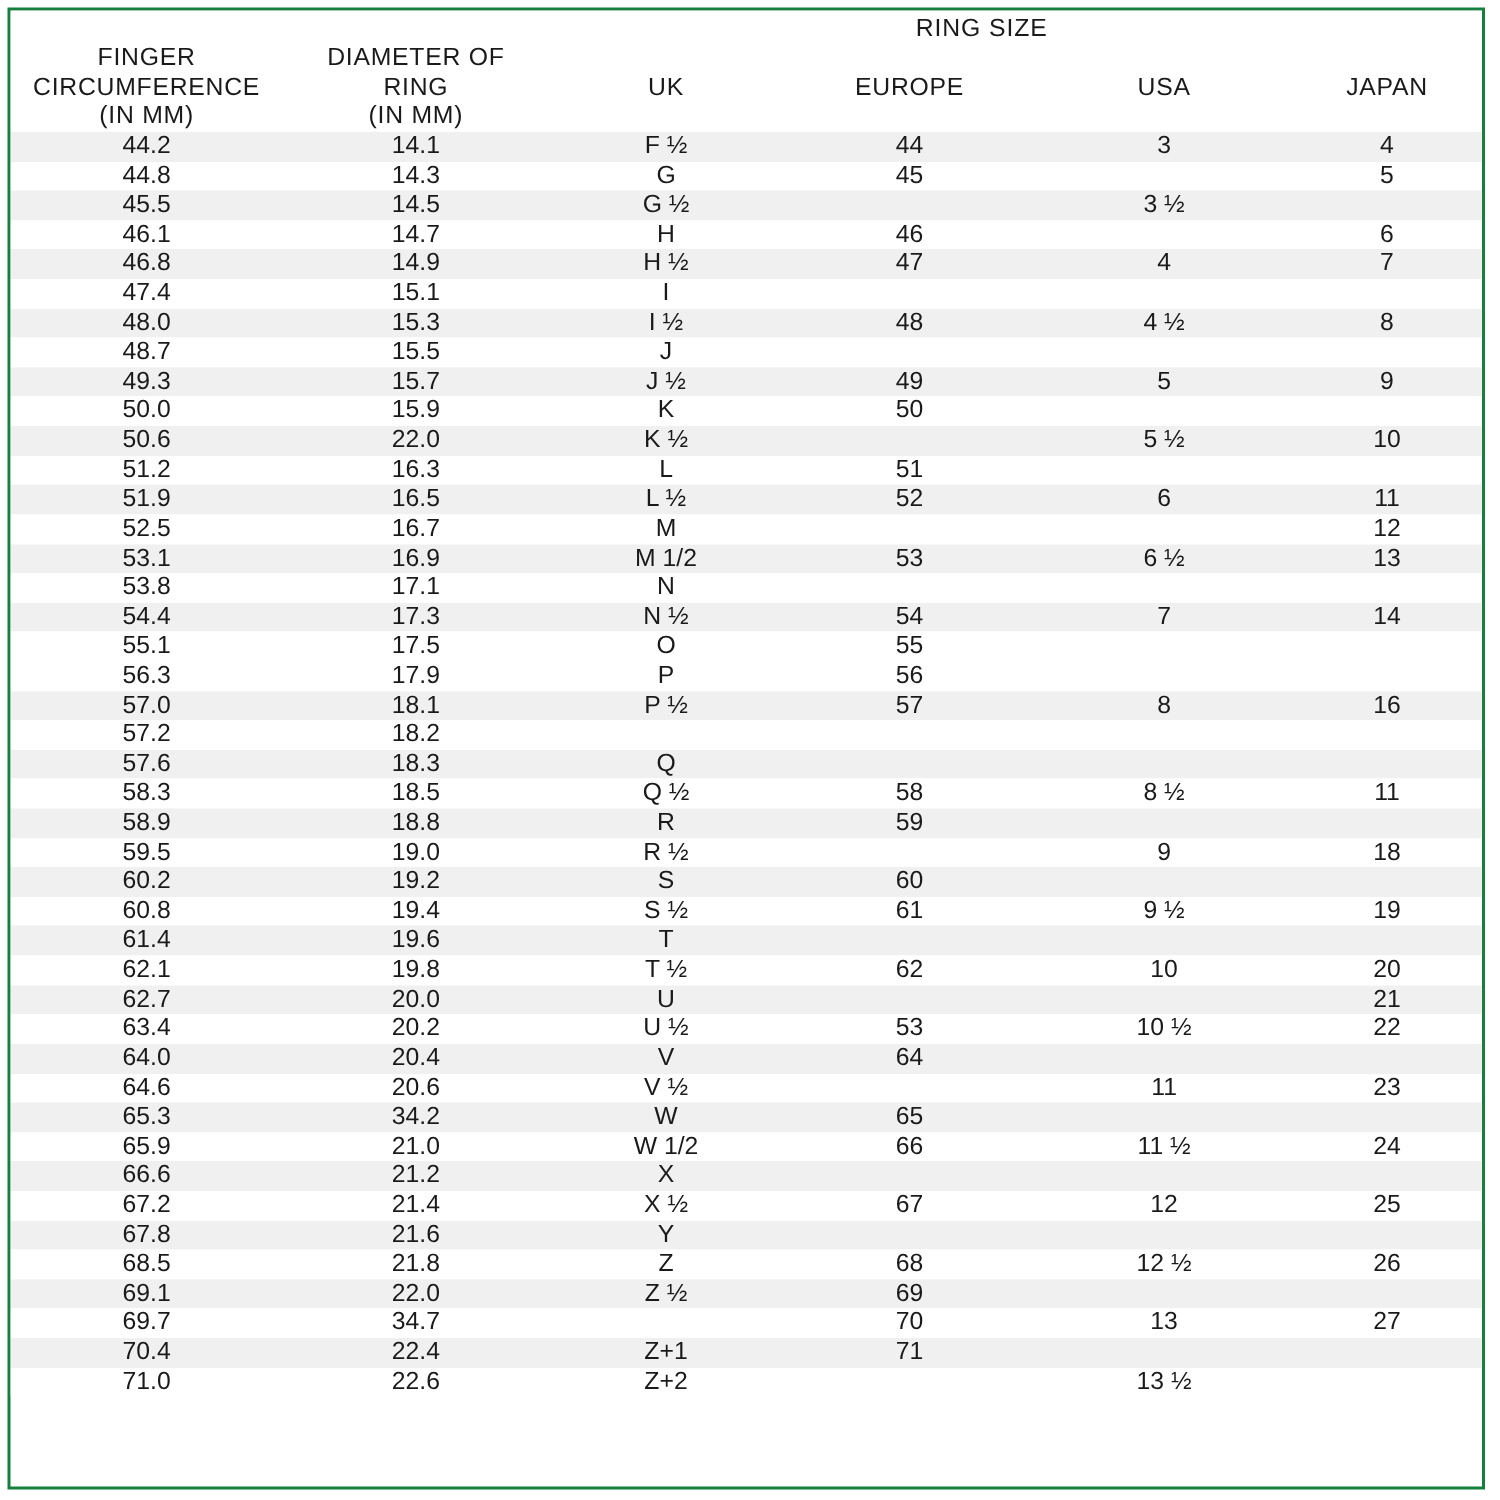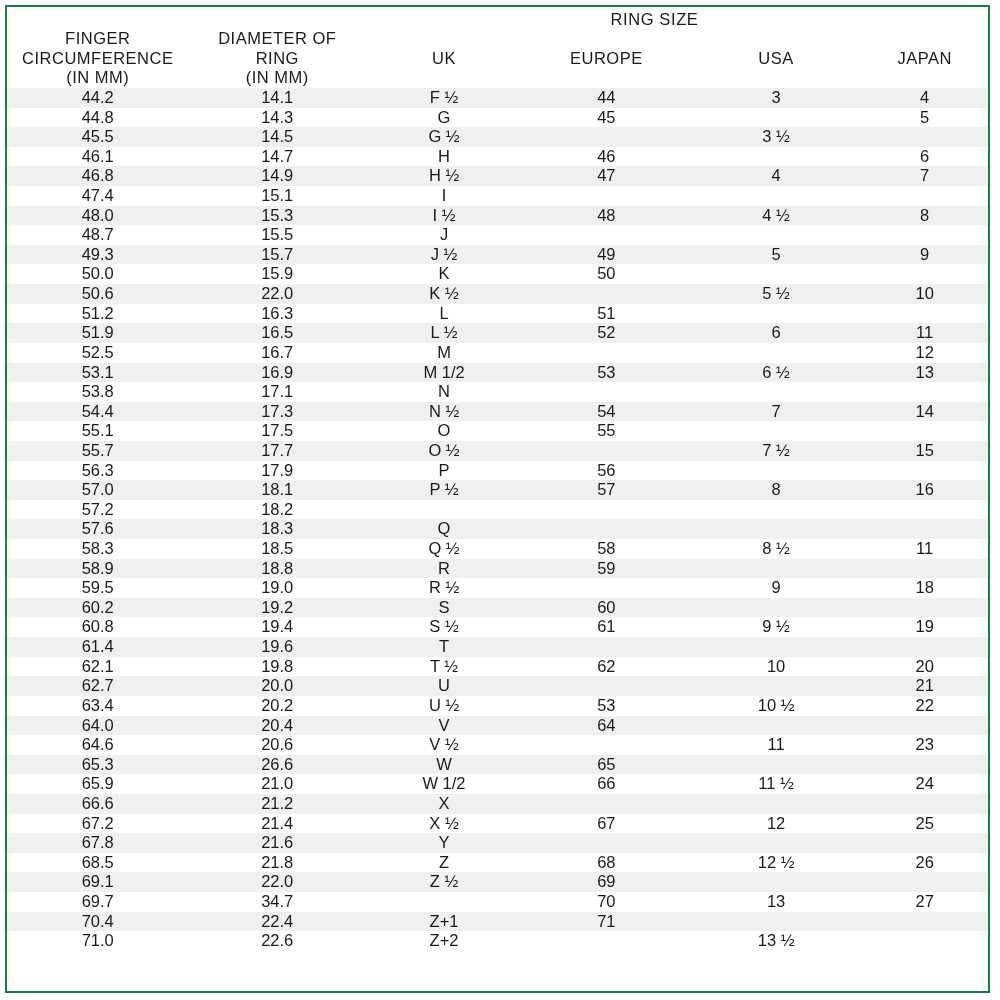--- a/index.html
+++ b/index.html
@@ -282,28 +282,20 @@
         <div class="cell c5">14</div>
       </div>
       <div class="row">
         <div class="cell c0">55.1</div>
         <div class="cell c1">17.5</div>
         <div class="cell c2">O</div>
         <div class="cell c3">55</div>
         <div class="cell c4"></div>
         <div class="cell c5"></div>
       </div>
-      <div class="row alt">
-        <div class="cell c0">55.7</div>
-        <div class="cell c1">17.7</div>
-        <div class="cell c2">O ½</div>
-        <div class="cell c3"></div>
-        <div class="cell c4">7 ½</div>
-        <div class="cell c5">15</div>
-      </div>
       <div class="row">
         <div class="cell c0">56.3</div>
         <div class="cell c1">17.9</div>
         <div class="cell c2">P</div>
         <div class="cell c3">56</div>
         <div class="cell c4"></div>
         <div class="cell c5"></div>
       </div>
       <div class="row alt">
         <div class="cell c0">57.0</div>
@@ -412,21 +404,21 @@
       <div class="row">
         <div class="cell c0">64.6</div>
         <div class="cell c1">20.6</div>
         <div class="cell c2">V ½</div>
         <div class="cell c3"></div>
         <div class="cell c4">11</div>
         <div class="cell c5">23</div>
       </div>
       <div class="row alt">
         <div class="cell c0">65.3</div>
-        <div class="cell c1">26.6</div>
+        <div class="cell c1">34.2</div>
         <div class="cell c2">W</div>
         <div class="cell c3">65</div>
         <div class="cell c4"></div>
         <div class="cell c5"></div>
       </div>
       <div class="row">
         <div class="cell c0">65.9</div>
         <div class="cell c1">21.0</div>
         <div class="cell c2">W 1/2</div>
         <div class="cell c3">66</div>

